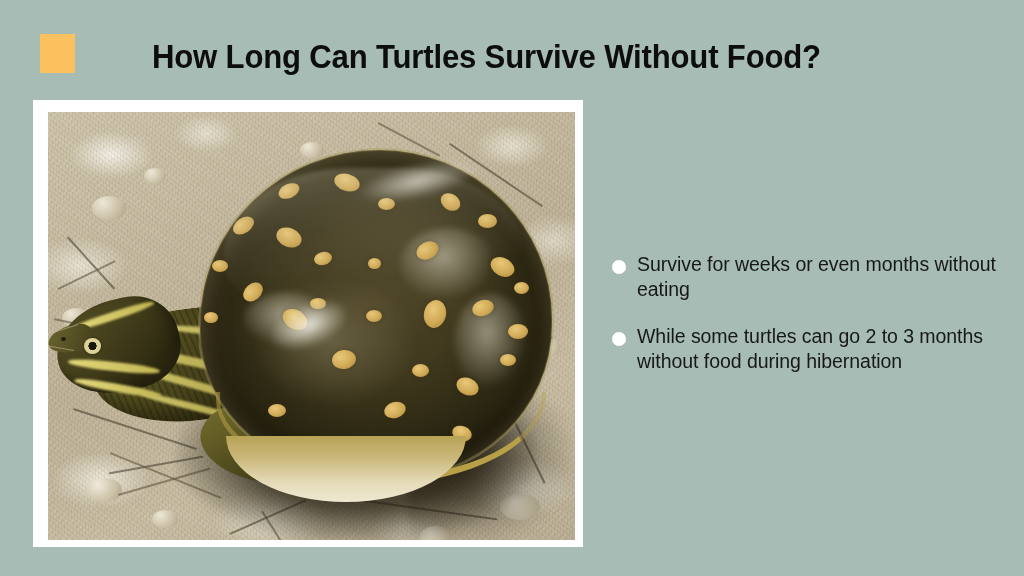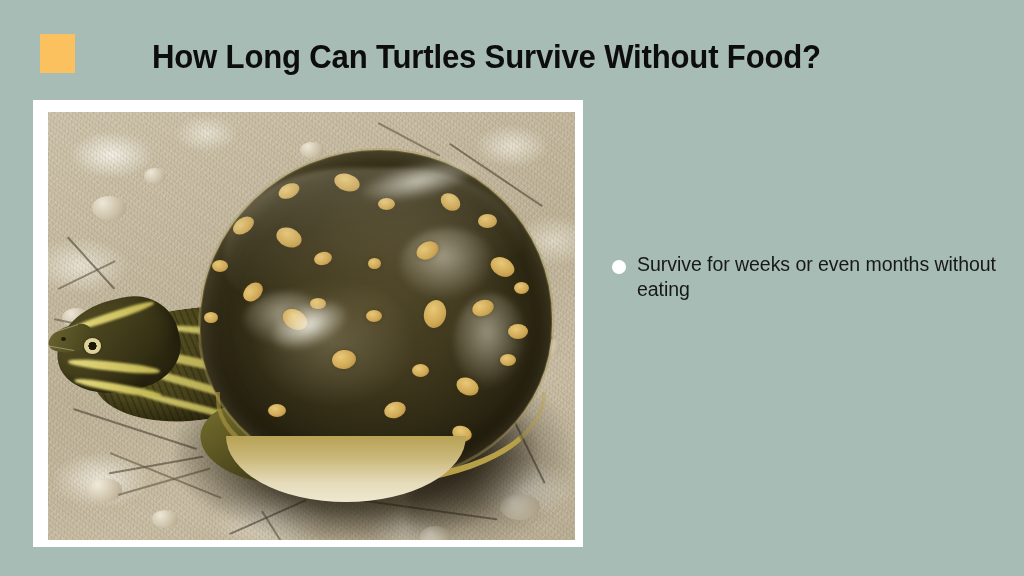--- a/index.html
+++ b/index.html
@@ -418,15 +418,19 @@
         <div class="plastron"></div>
       </div>
     </div>
   </div>
 
   <div id="bullets">
     <div class="bullet-row">
       <span class="bullet-dot"></span>
       <span class="bullet-text">Survive for weeks or even months without eating</span>
     </div>
+    <div class="bullet-row">
+      <span class="bullet-dot"></span>
+      <span class="bullet-text">While some turtles can go 2 to 3 months without food during hibernation</span>
+    </div>
   </div>
 
 </div>
 
 </body></html>

